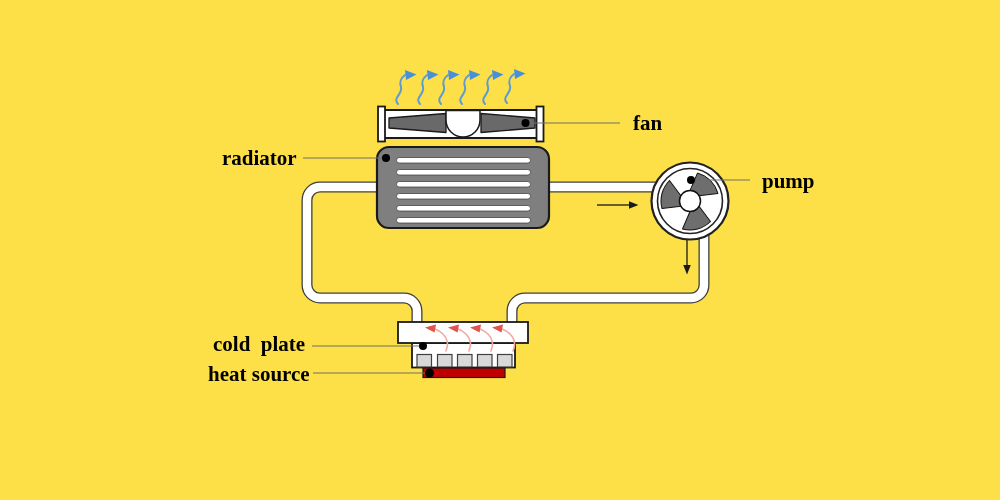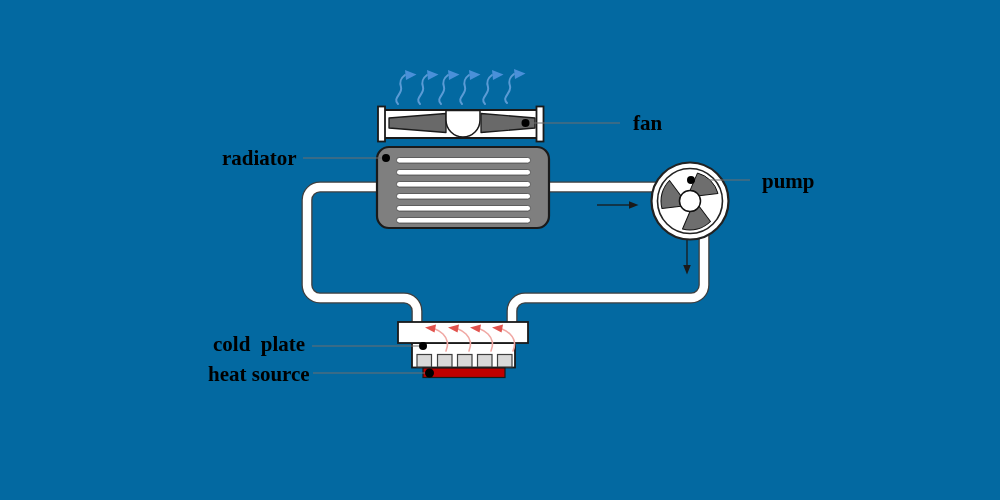--- a/index.html
+++ b/index.html
@@ -1,16 +1,16 @@
 <!DOCTYPE html>
 <html><head>
 <meta charset="utf-8">
 <style>
   html,body{margin:0;padding:0;background:#fff;}
-  #stage{position:relative;width:1000px;height:500px;background:#0369a1;overflow:hidden;}
+  #stage{position:relative;width:1000px;height:500px;background:#fde047;overflow:hidden;}
   svg{display:block;}
   .lbl{font-family:"Liberation Serif","DejaVu Serif",serif;font-weight:700;font-size:21px;fill:#000;}
   .pre{white-space:pre;}
   .leader{stroke:#6e6e6e;stroke-width:1;fill:none;}
   .anchor-dot{fill:#000;stroke:none;}
   .pipe-outer{stroke:#3f3f3f;stroke-width:11;fill:none;}
   .pipe-inner{stroke:#ffffff;stroke-width:8.4;fill:none;}
   .outline{stroke:#1a1a1a;fill:#ffffff;}
   .flow{stroke:#1a1a1a;stroke-width:1.3;fill:none;}
   .flow-head{fill:#1a1a1a;stroke:none;}

